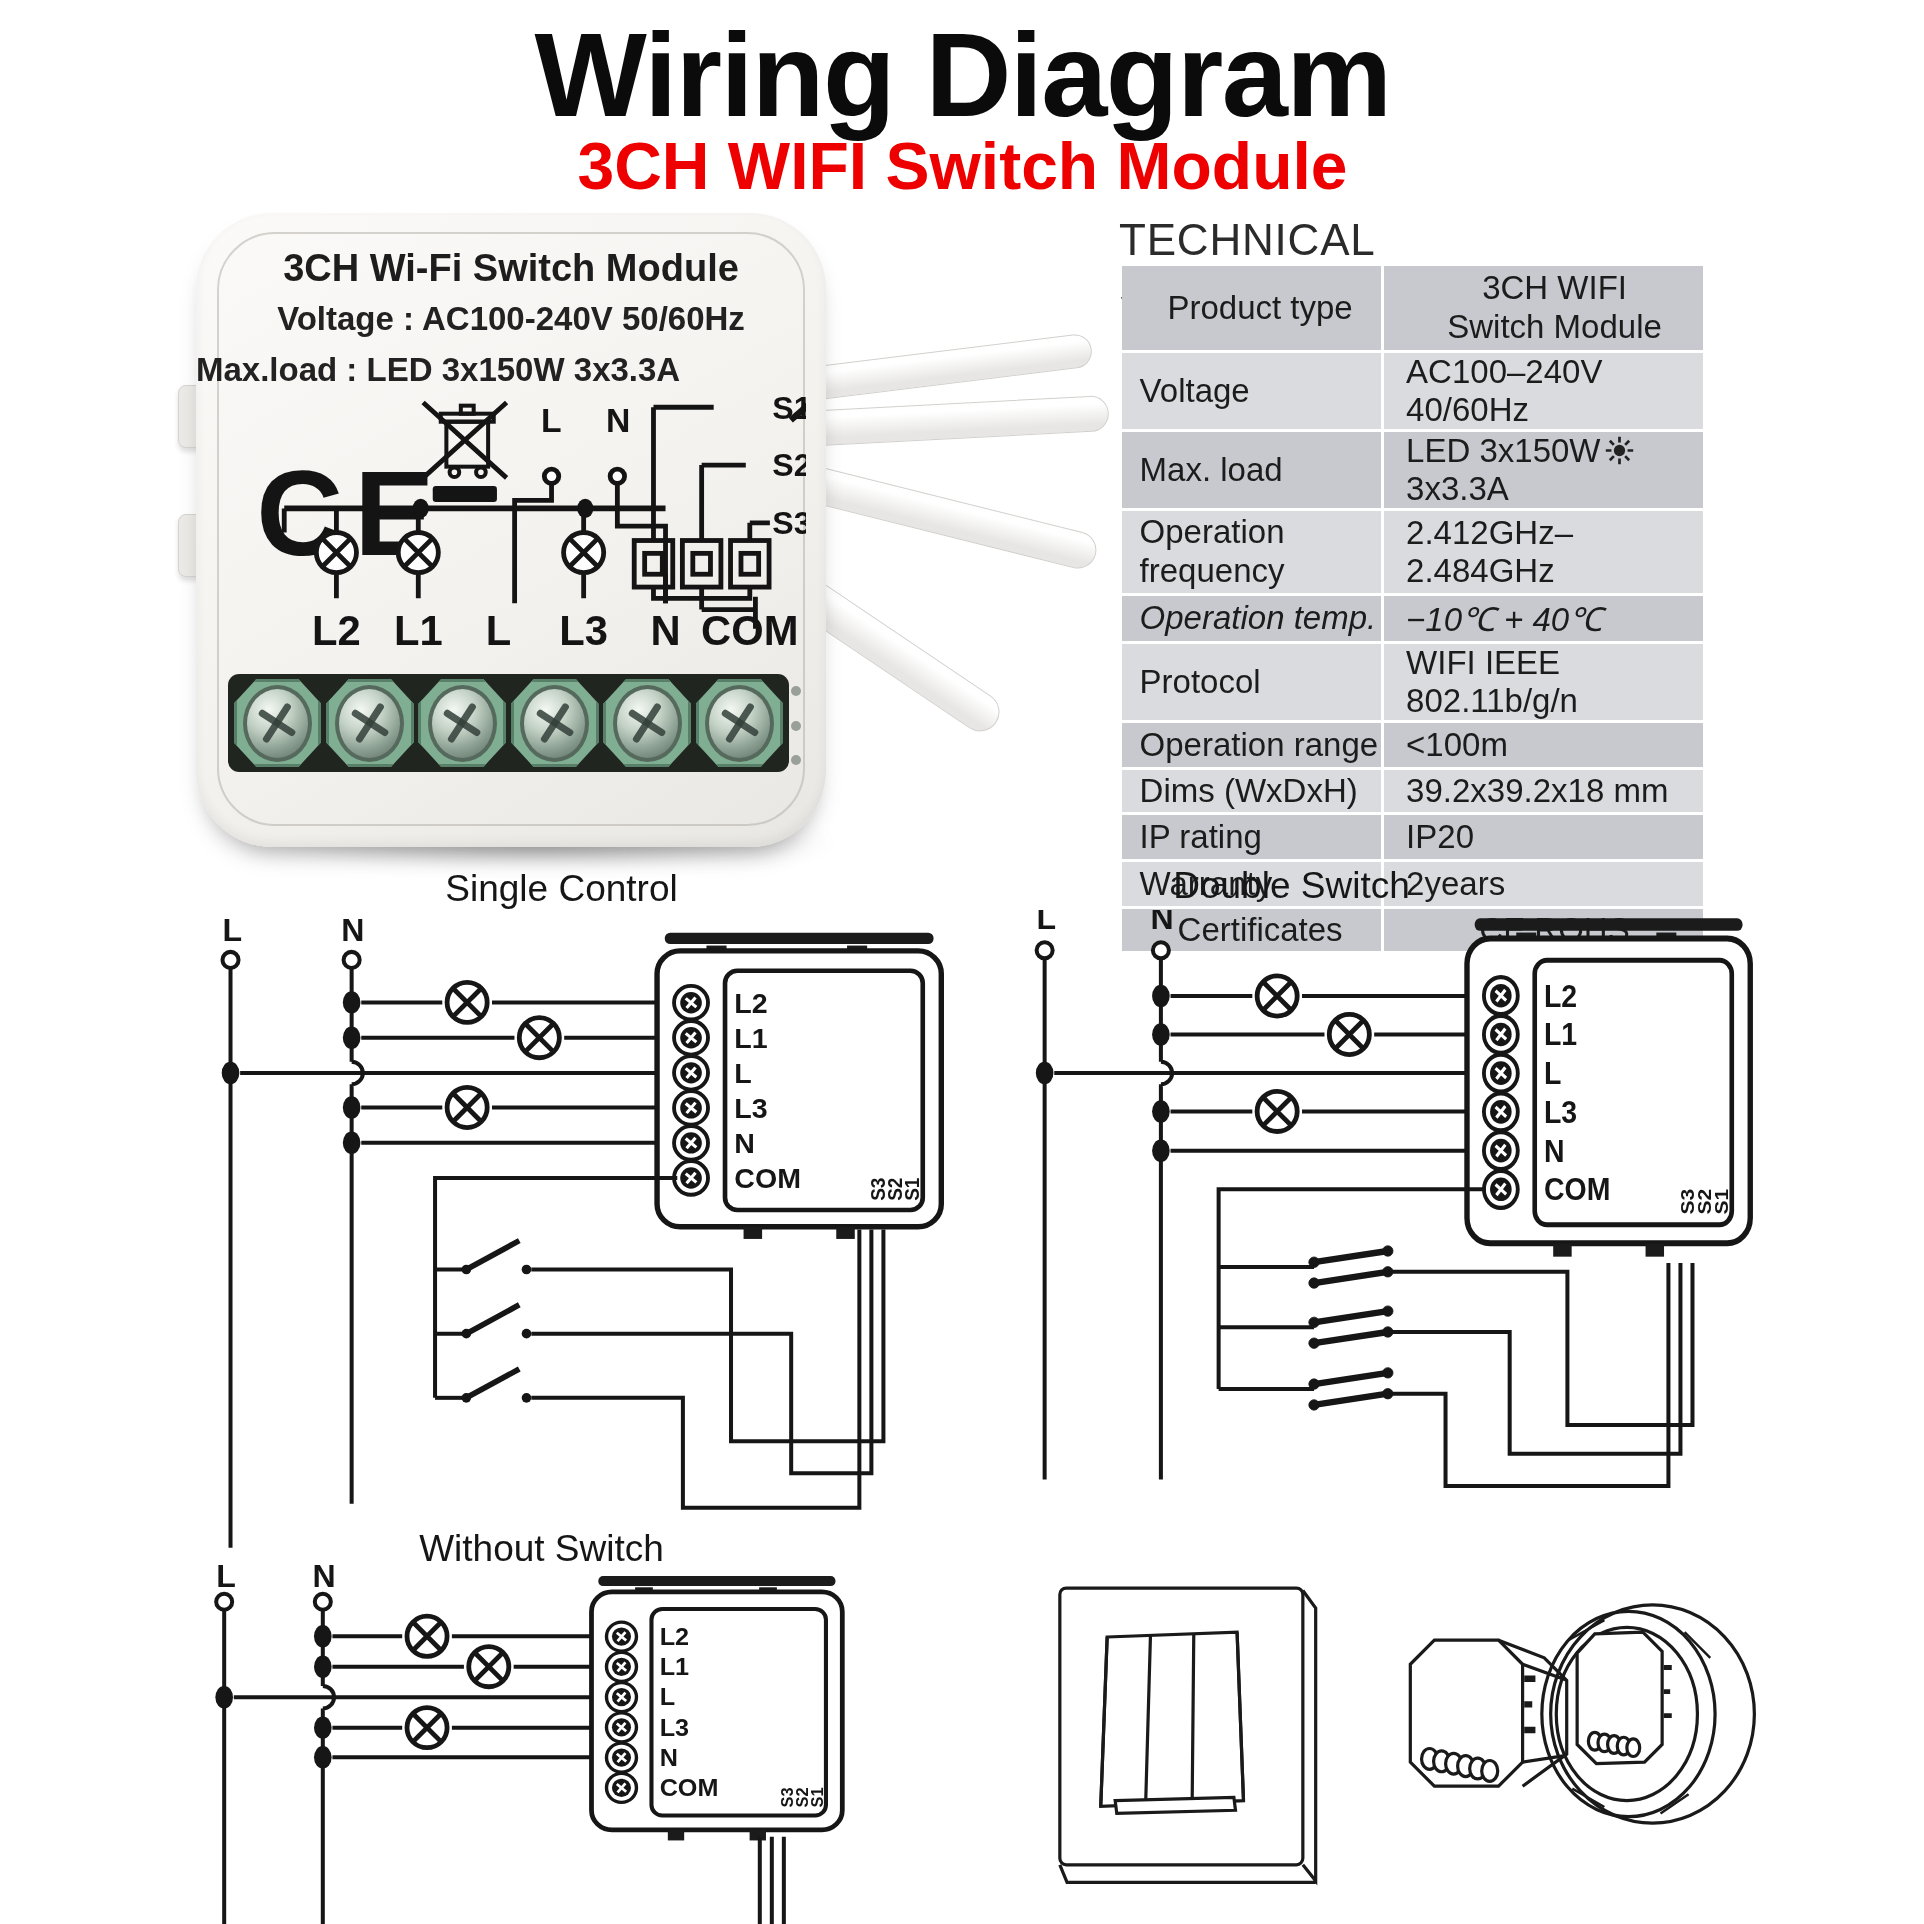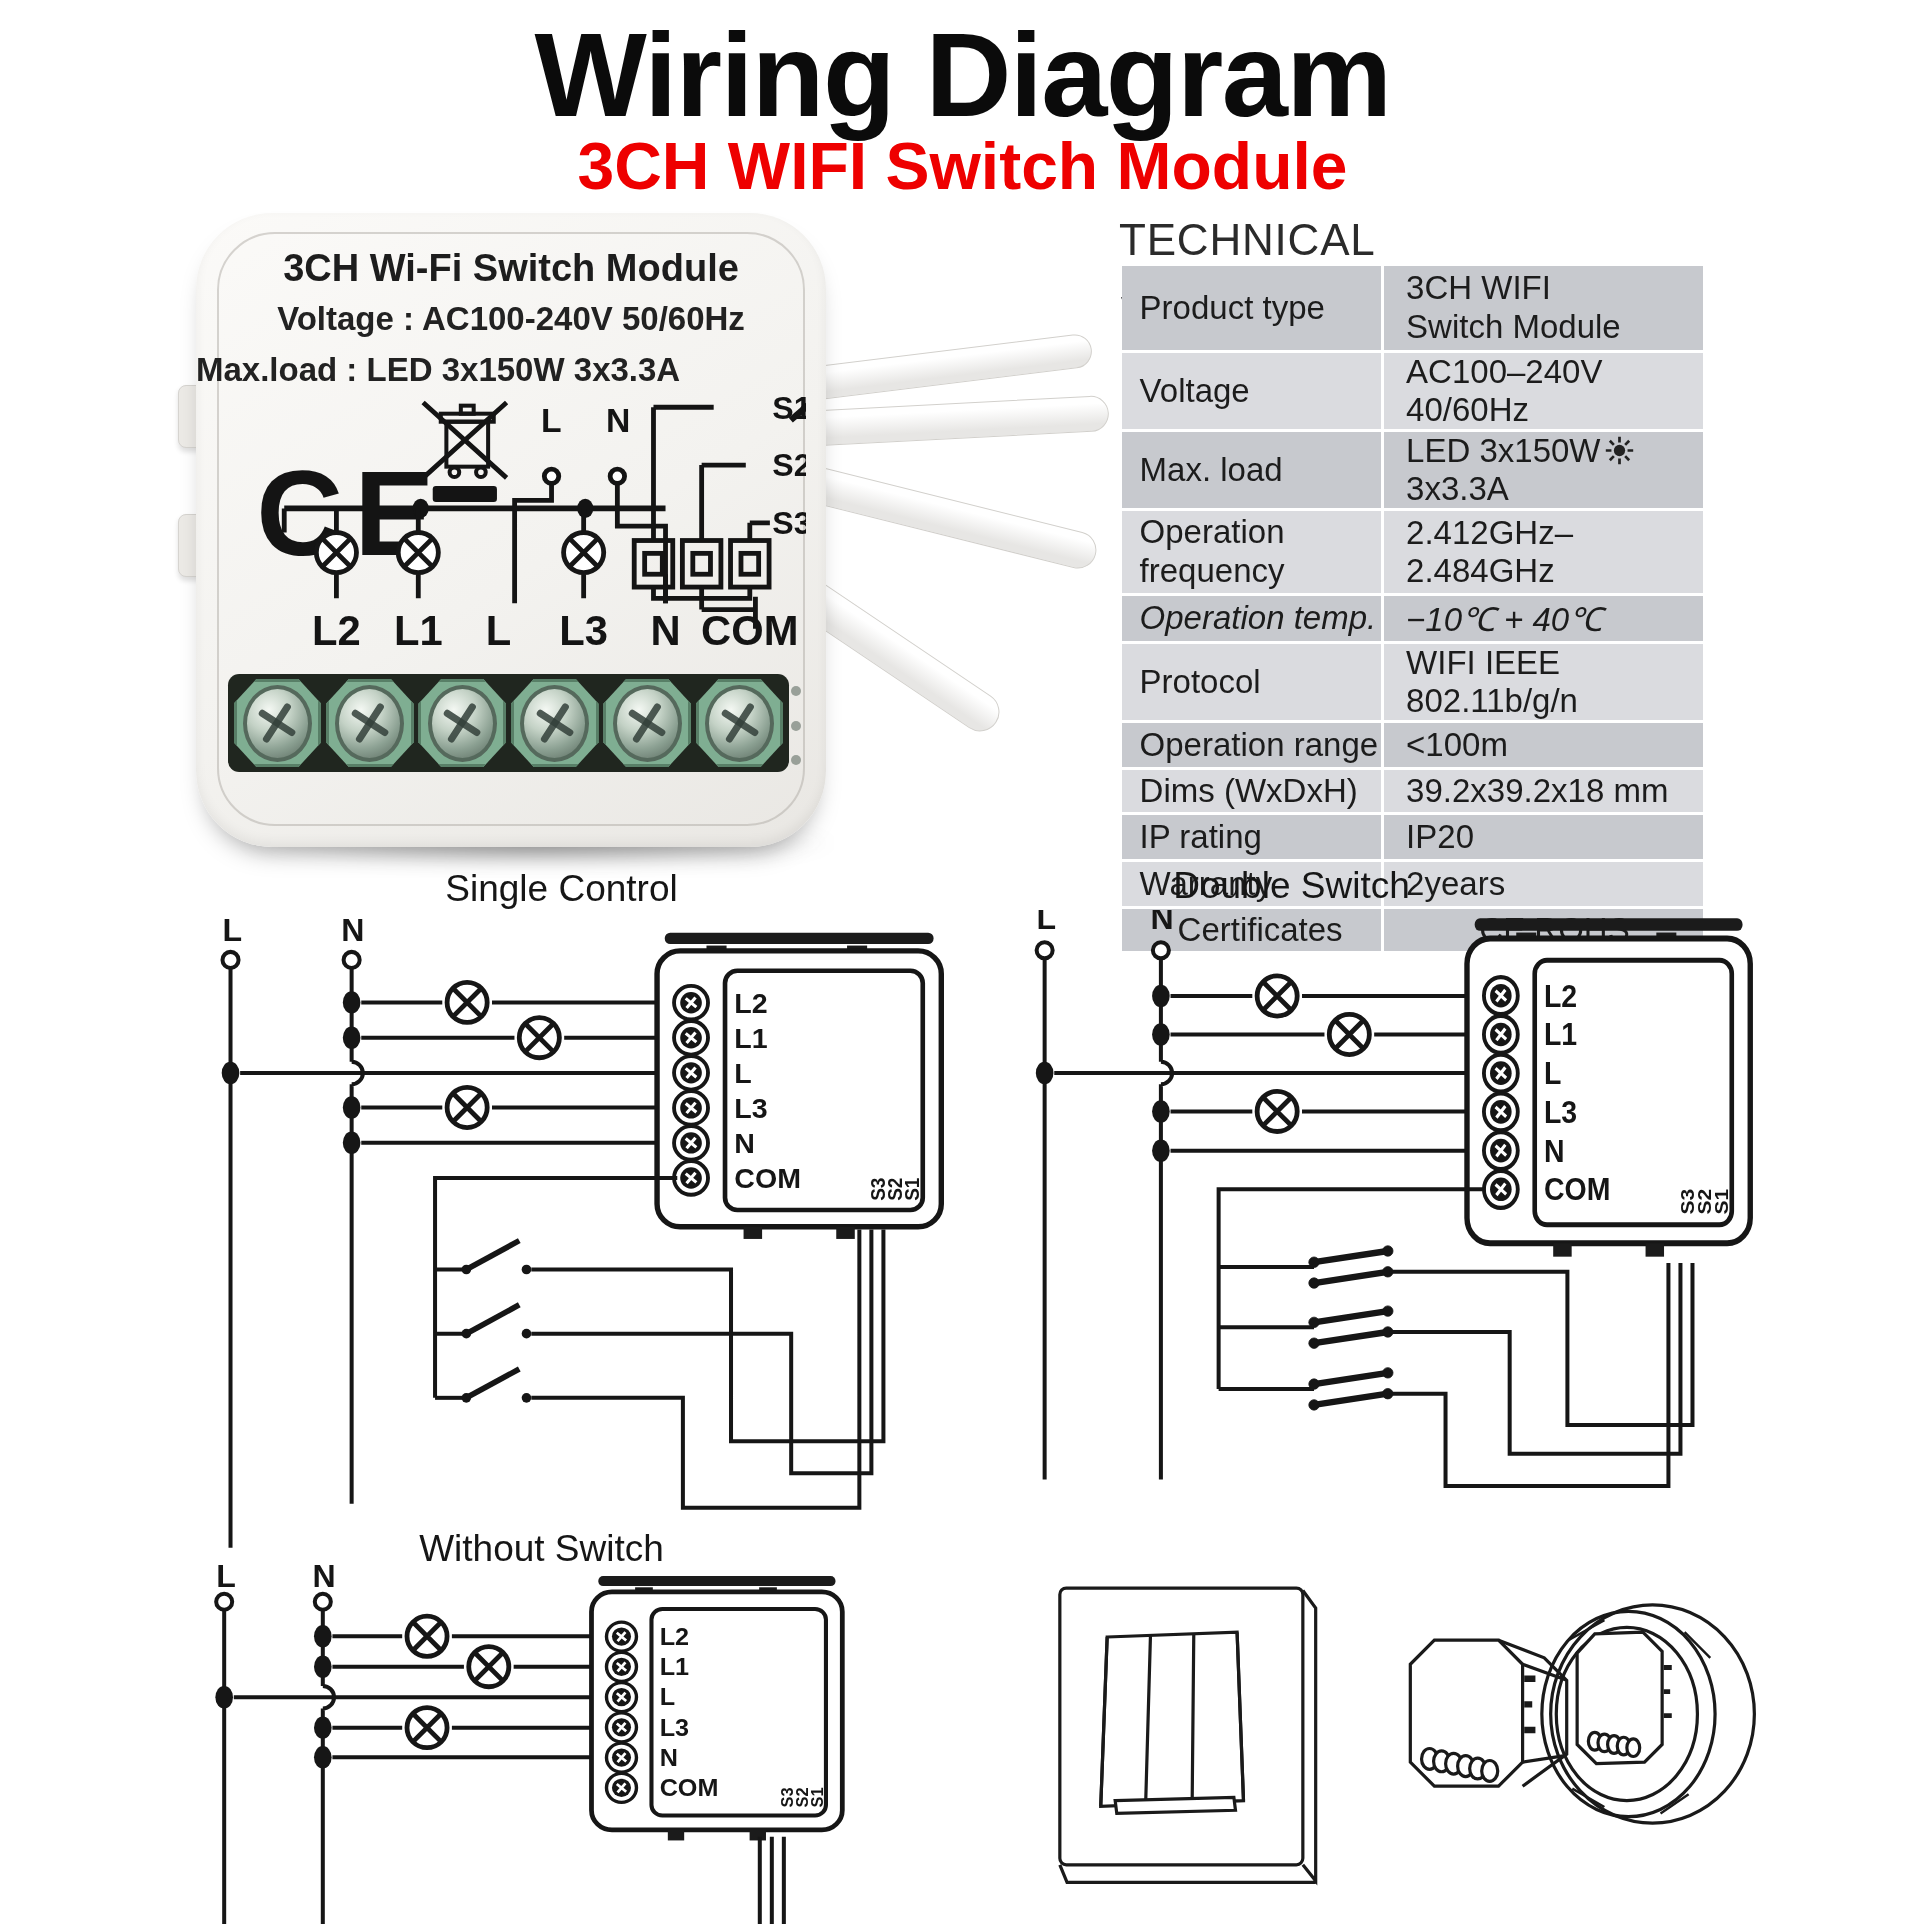--- a/index.html
+++ b/index.html
@@ -249,21 +249,21 @@
       </div>
       <div class="dev-dot" style="left:595px;top:473px;"></div>
       <div class="dev-dot" style="left:595px;top:508px;"></div>
       <div class="dev-dot" style="left:595px;top:542px;"></div>
     </div>
   </div>
 
   <div class="specs-heading">TECHNICAL SPECIFICATIONS</div>
   <table class="specs">
     <tbody>
-        <tr class="odd" style="height:85px;">
+        <tr class="odd" style="height:85px;text-align:center;">
       <td class="lab">Product type</td>
       <td class="val two-line">
         <span>3CH WIFI</span>
             <span>Switch Module</span>
           </td>
     </tr>
     <tr class="even" style="height:47px;">
       <td class="lab">Voltage</td>
       <td class="val">AC100–240V 40/60Hz</td>
     </tr>

